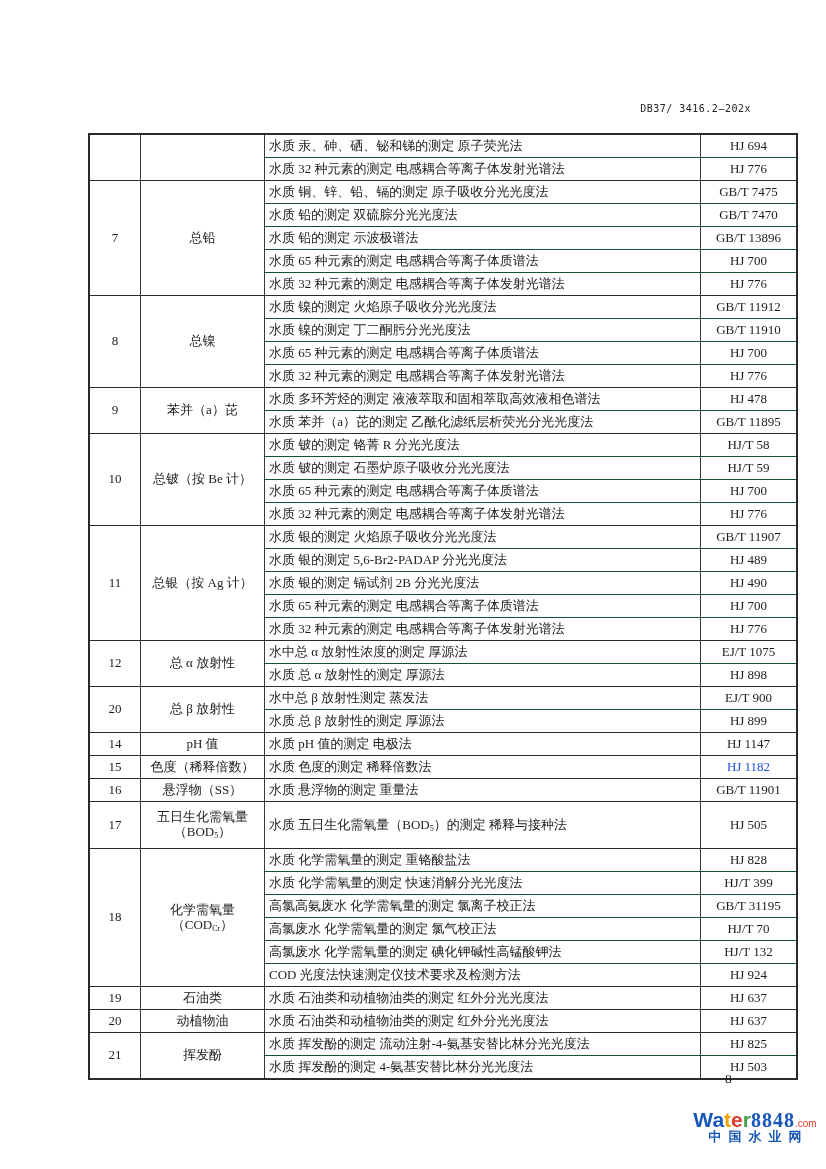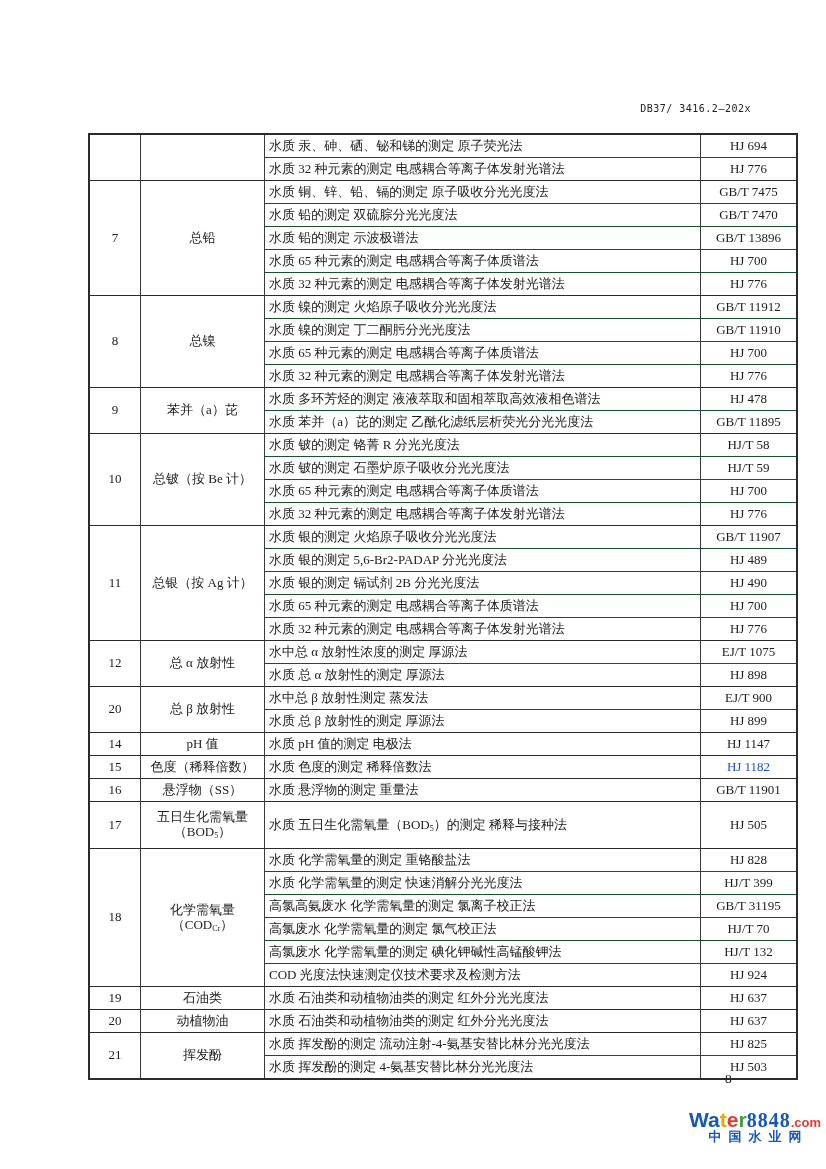--- a/index.html
+++ b/index.html
@@ -28,21 +28,21 @@
   td.c-name{text-align:center;width:115px;white-space:normal;line-height:1.6;margin-top:37px;}
   td.c-method{text-align:left;width:427px;padding:0 8px;}
   td.c-std{text-align:center;width:87px;font-family:"Liberation Serif","DejaVu Serif",serif;border-radius:8px;}
   tr.tall td{height:46px;}
   td.c-std.link{color:#4a63ad;}
   sub{font-size:8px;vertical-align:-2px;line-height:0;}
   .page-num{position:absolute;top:1071px;left:725px;font-size:13.5px;color:#222;}
   .logo{position:absolute;top:1109px;right:5px;width:132px;text-align:center;line-height:1;}
   .logo-top{font-family:"Liberation Sans","DejaVu Sans",sans-serif;font-weight:bold;font-size:21px;white-space:nowrap;}
   .logo-num{font-family:"Liberation Serif",serif;font-weight:bold;font-size:20px;letter-spacing:1px;}
-  .logo-com{font-size:13px;font-weight:bold;vertical-align:baseline;}
+  .logo-com{font-size:10px;font-weight:normal;vertical-align:baseline;}
   .logo-cn{font-family:Liberation Sans, sans-serif;font-weight:bold;font-size:13px;margin-top:0;letter-spacing:7px;white-space:nowrap;text-indent:7px;}
 </style>
 </head>
 <body>
 
 <div class="doc-header">DB37/ 3416.2—202x</div>
 
 <div class="tbl-wrap">
   <table class="methods">
     <tbody id="tbl-body">

